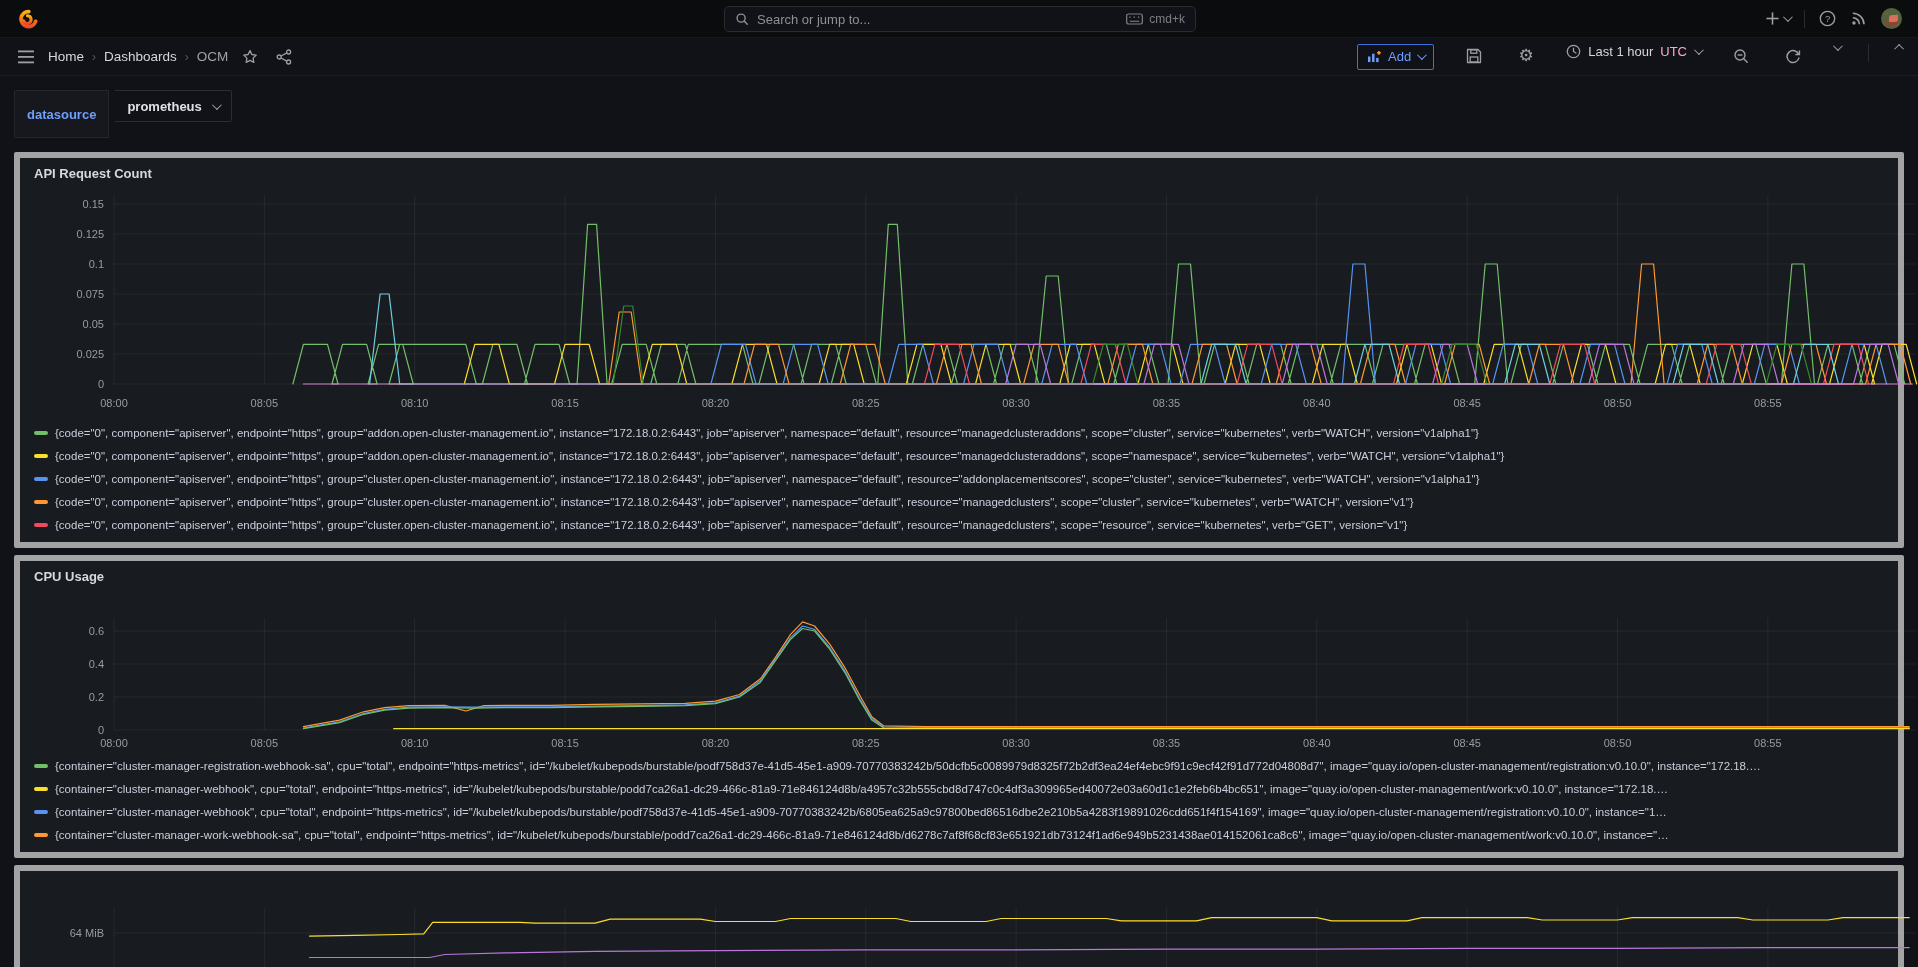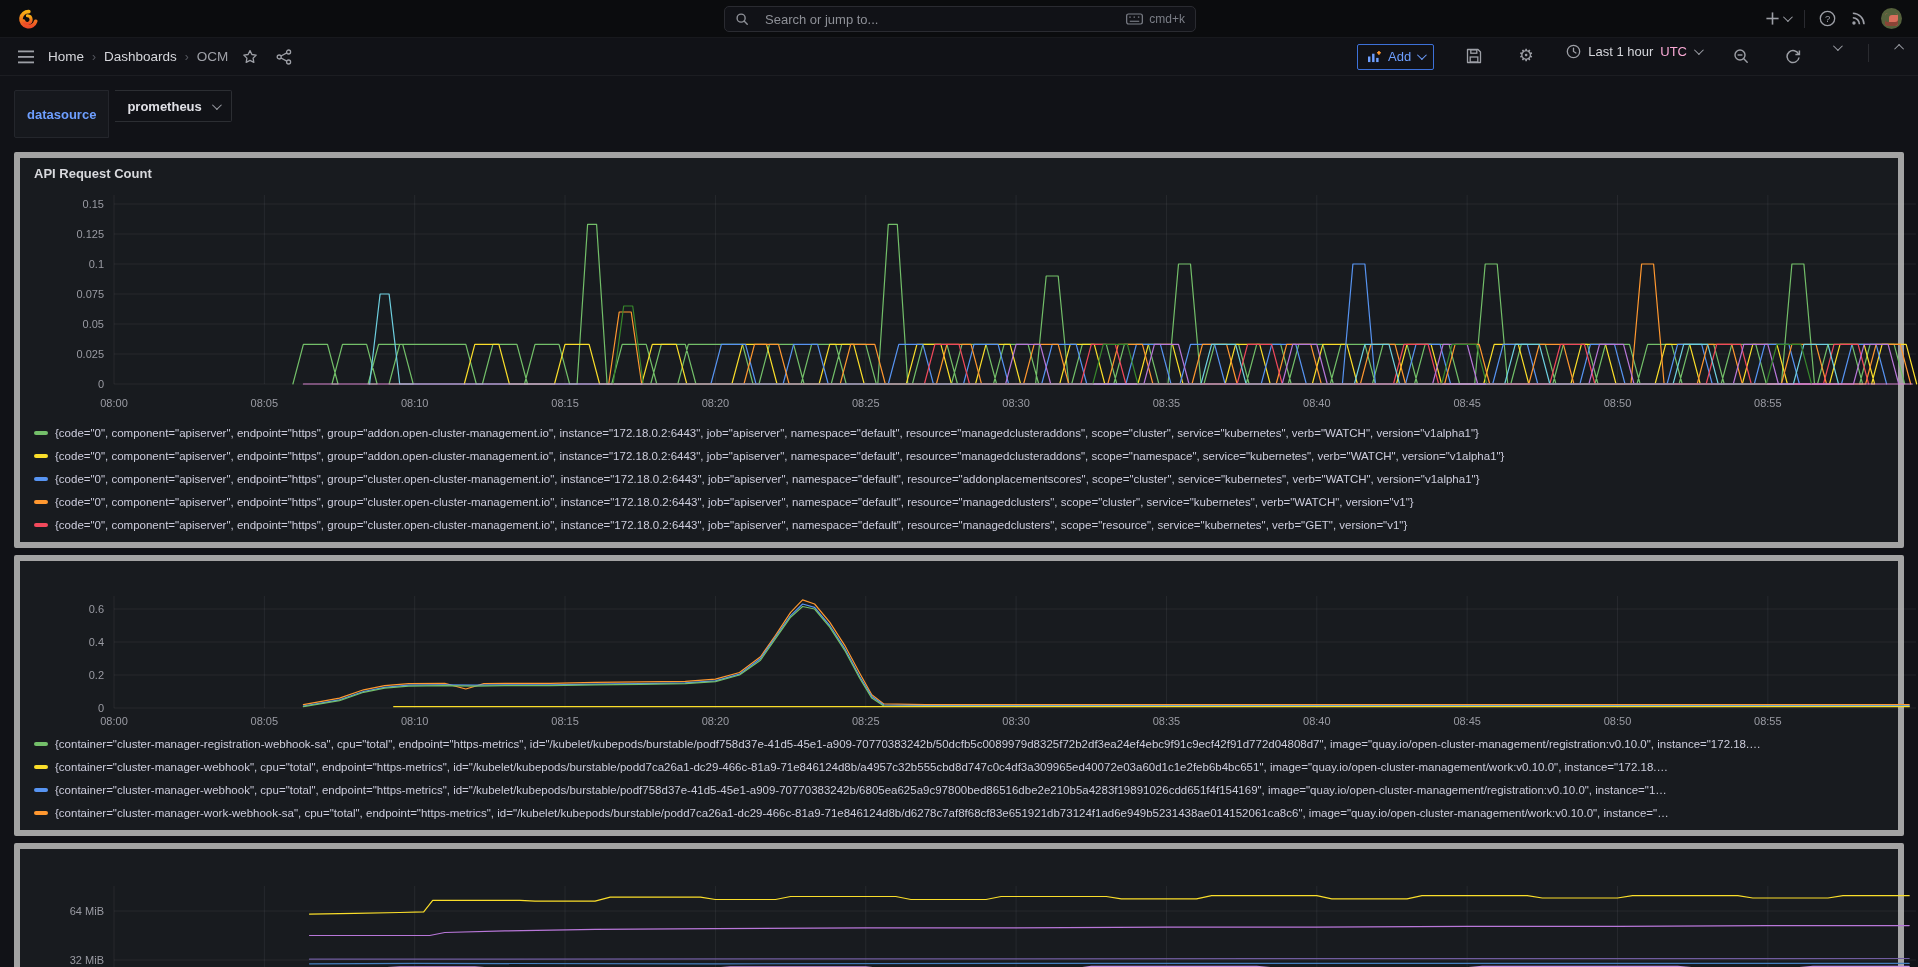--- a/index.html
+++ b/index.html
@@ -5,21 +5,21 @@
   * { margin:0; padding:0; box-sizing:border-box; }
   html,body { width:1918px; height:967px; overflow:hidden; background:#111217;
     font-family:"Liberation Sans", sans-serif; color:#ccccdc; }
 
   
   .topbar { height:38px; background:#0b0c0e; display:flex; align-items:center;
     padding:0 16px; position:relative; border-bottom:1px solid #18191d;}
   .logo { width:22px; height:22px; }
   .searchbox { position:absolute; left:724px; top:6px; width:472px; height:26px;
     background:#111217; border:1px solid #2a2b31; border-radius:5px;
-    display:flex; align-items:center; padding:0 10px; gap:16px; color:#8e9097; font-size:13px;}
+    display:flex; align-items:center; padding:0 10px; gap:8px; color:#8e9097; font-size:13px;}
   .searchbox .grow { flex:1; }
   .kbd-hint { display:flex; align-items:center; gap:6px; color:#7b7e87; font-size:12px;}
   .topbar-right { margin-left:auto; display:flex; align-items:center; gap:14px; color:#9d9fa6;}
   .tb-icon { display:flex; align-items:center; gap:3px; cursor:pointer;}
   .vdiv { width:1px; height:18px; background:#2a2b30; }
   .avatar { width:21px; height:21px; border-radius:50%; background:#55613c; position:relative; overflow:hidden;}
   .avatar::after { content:""; position:absolute; left:4px; top:5px; width:13px; height:13px;
     background:#d96e5c; border-radius:3px; box-shadow:inset 0 -4px 0 #8a4436, inset 4px 2px 0 #55613c;}
 
   
@@ -290,20 +290,21 @@
           <span>{code="0", component="apiserver", endpoint="https", group="cluster.open-cluster-management.io", instance="172.18.0.2:6443", job="apiserver", namespace="default", resource="managedclusters", scope="cluster", service="kubernetes", verb="WATCH", version="v1"}</span>
         </div>
         <div class="legend-row">
           <span class="legend-swatch" style="background: rgb(242, 73, 92);"></span>
           <span>{code="0", component="apiserver", endpoint="https", group="cluster.open-cluster-management.io", instance="172.18.0.2:6443", job="apiserver", namespace="default", resource="managedclusters", scope="resource", service="kubernetes", verb="GET", version="v1"}</span>
         </div>
       </div>
   </div>
 
   <div class="panel">
+    <div class="panel-title">CPU Usage</div>
     <div class="chart">
         <svg width="1890" height="162" viewBox="0 0 1890 162">
           <line x1="86" y1="28" x2="86" y2="140" class="grid"></line>
           <text x="86" y="157" text-anchor="middle" class="axis-text">08:00</text>
           <line x1="236.35" y1="28" x2="236.35" y2="140" class="grid"></line>
           <text x="236.35" y="157" text-anchor="middle" class="axis-text">08:05</text>
           <line x1="386.7" y1="28" x2="386.7" y2="140" class="grid"></line>
           <text x="386.7" y="157" text-anchor="middle" class="axis-text">08:10</text>
           <line x1="537.05" y1="28" x2="537.05" y2="140" class="grid"></line>
           <text x="537.05" y="157" text-anchor="middle" class="axis-text">08:15</text>

